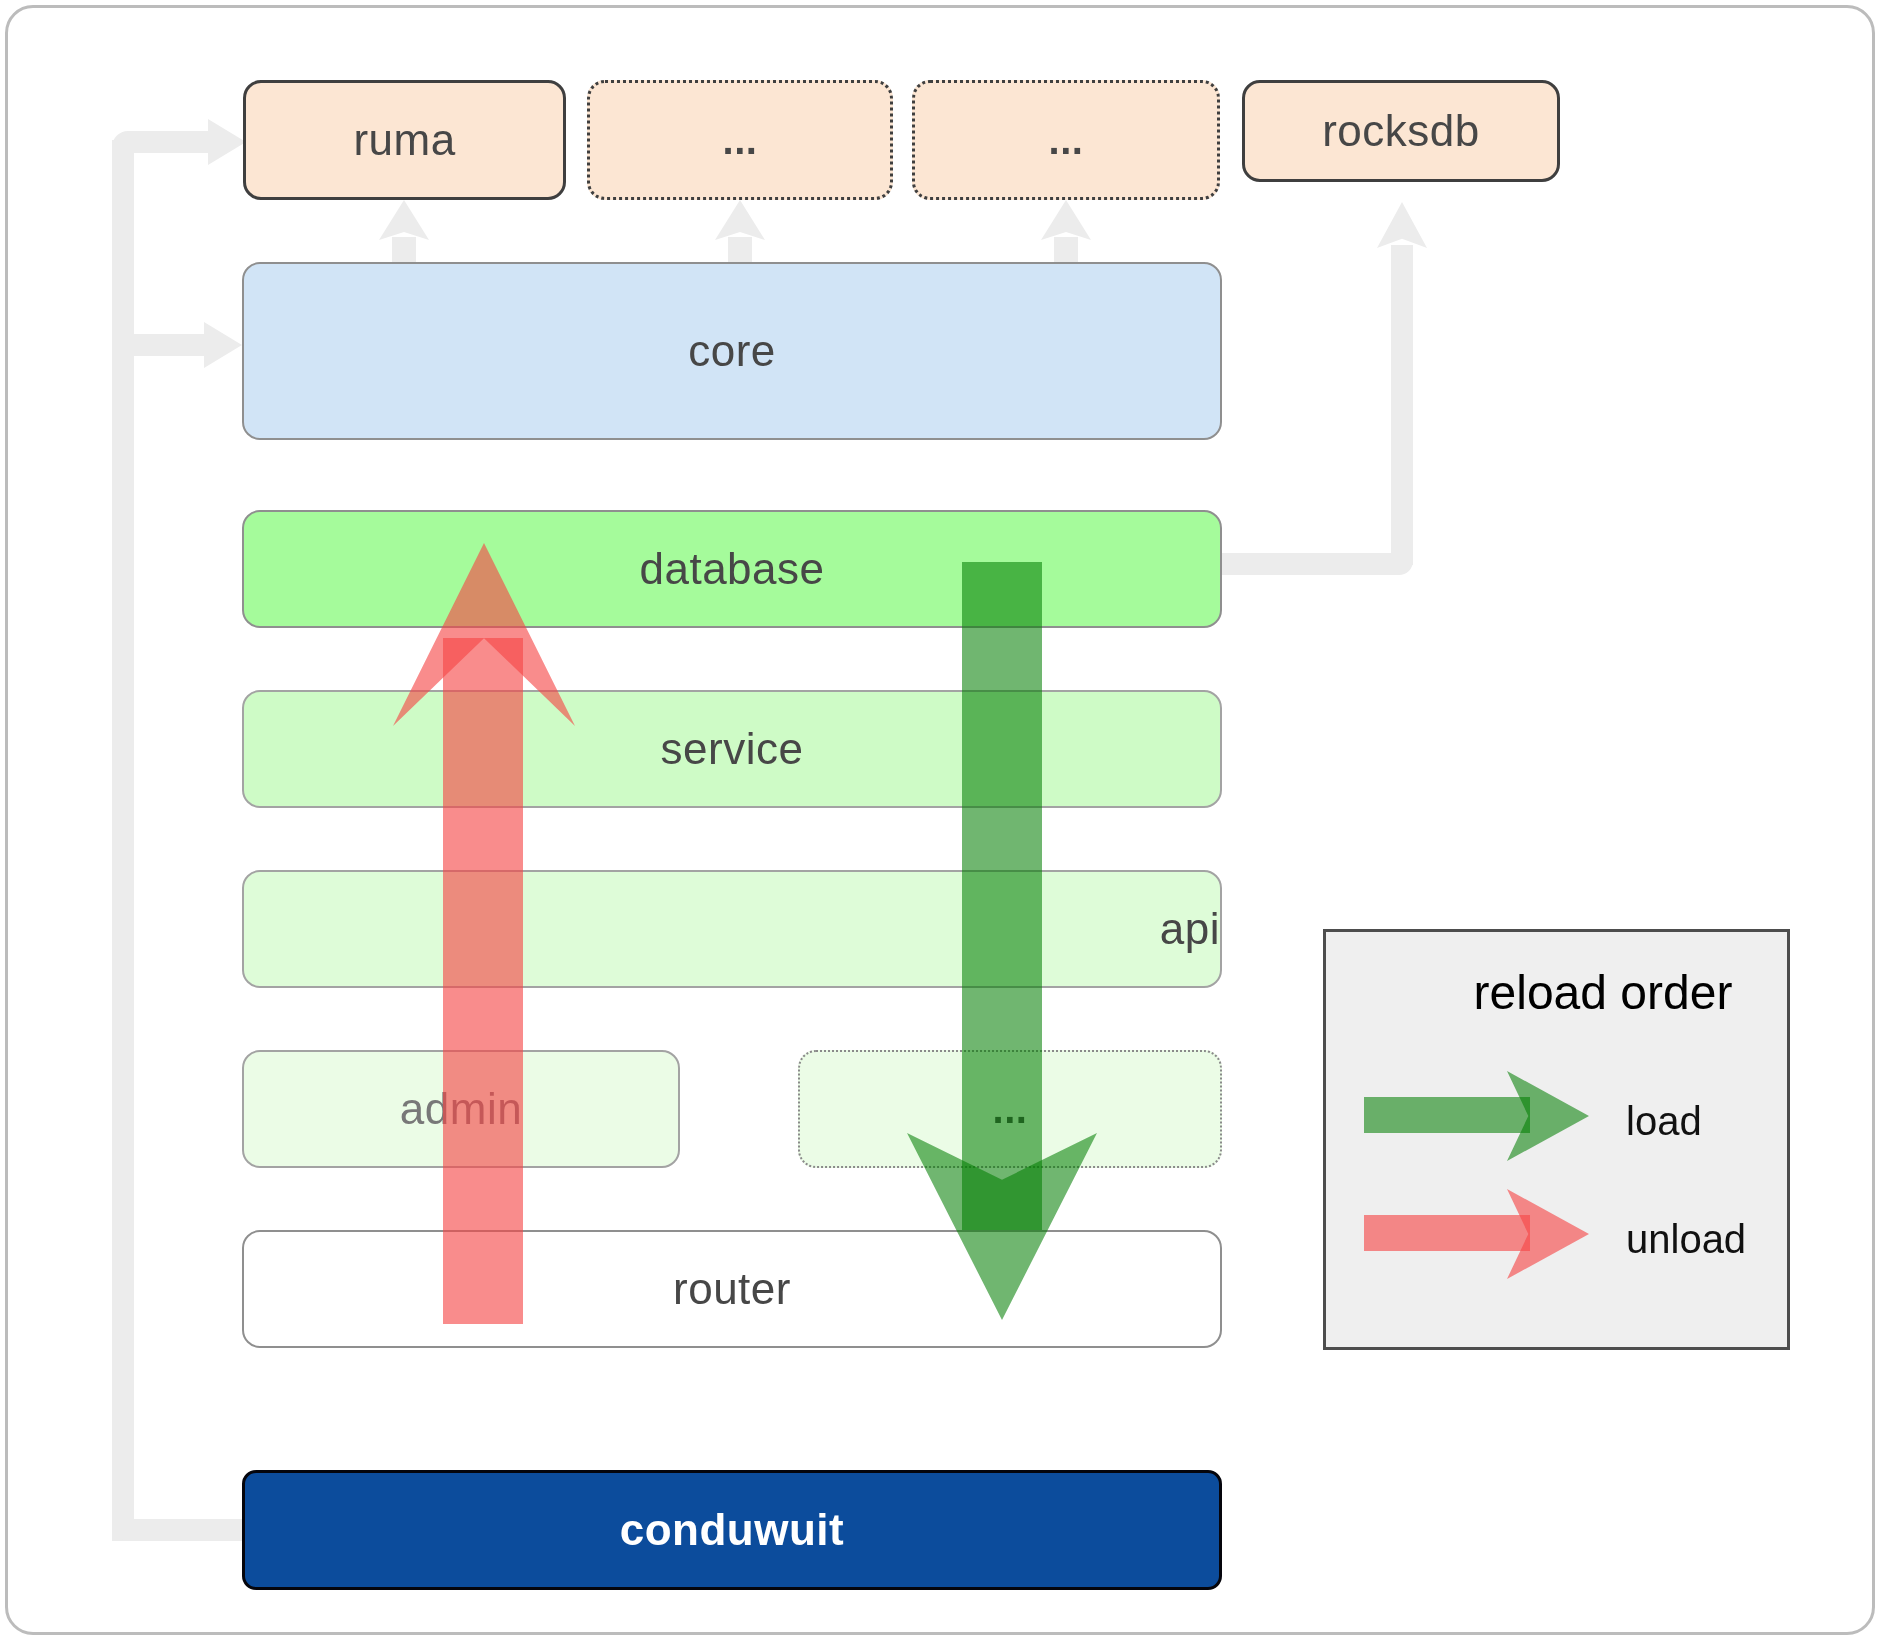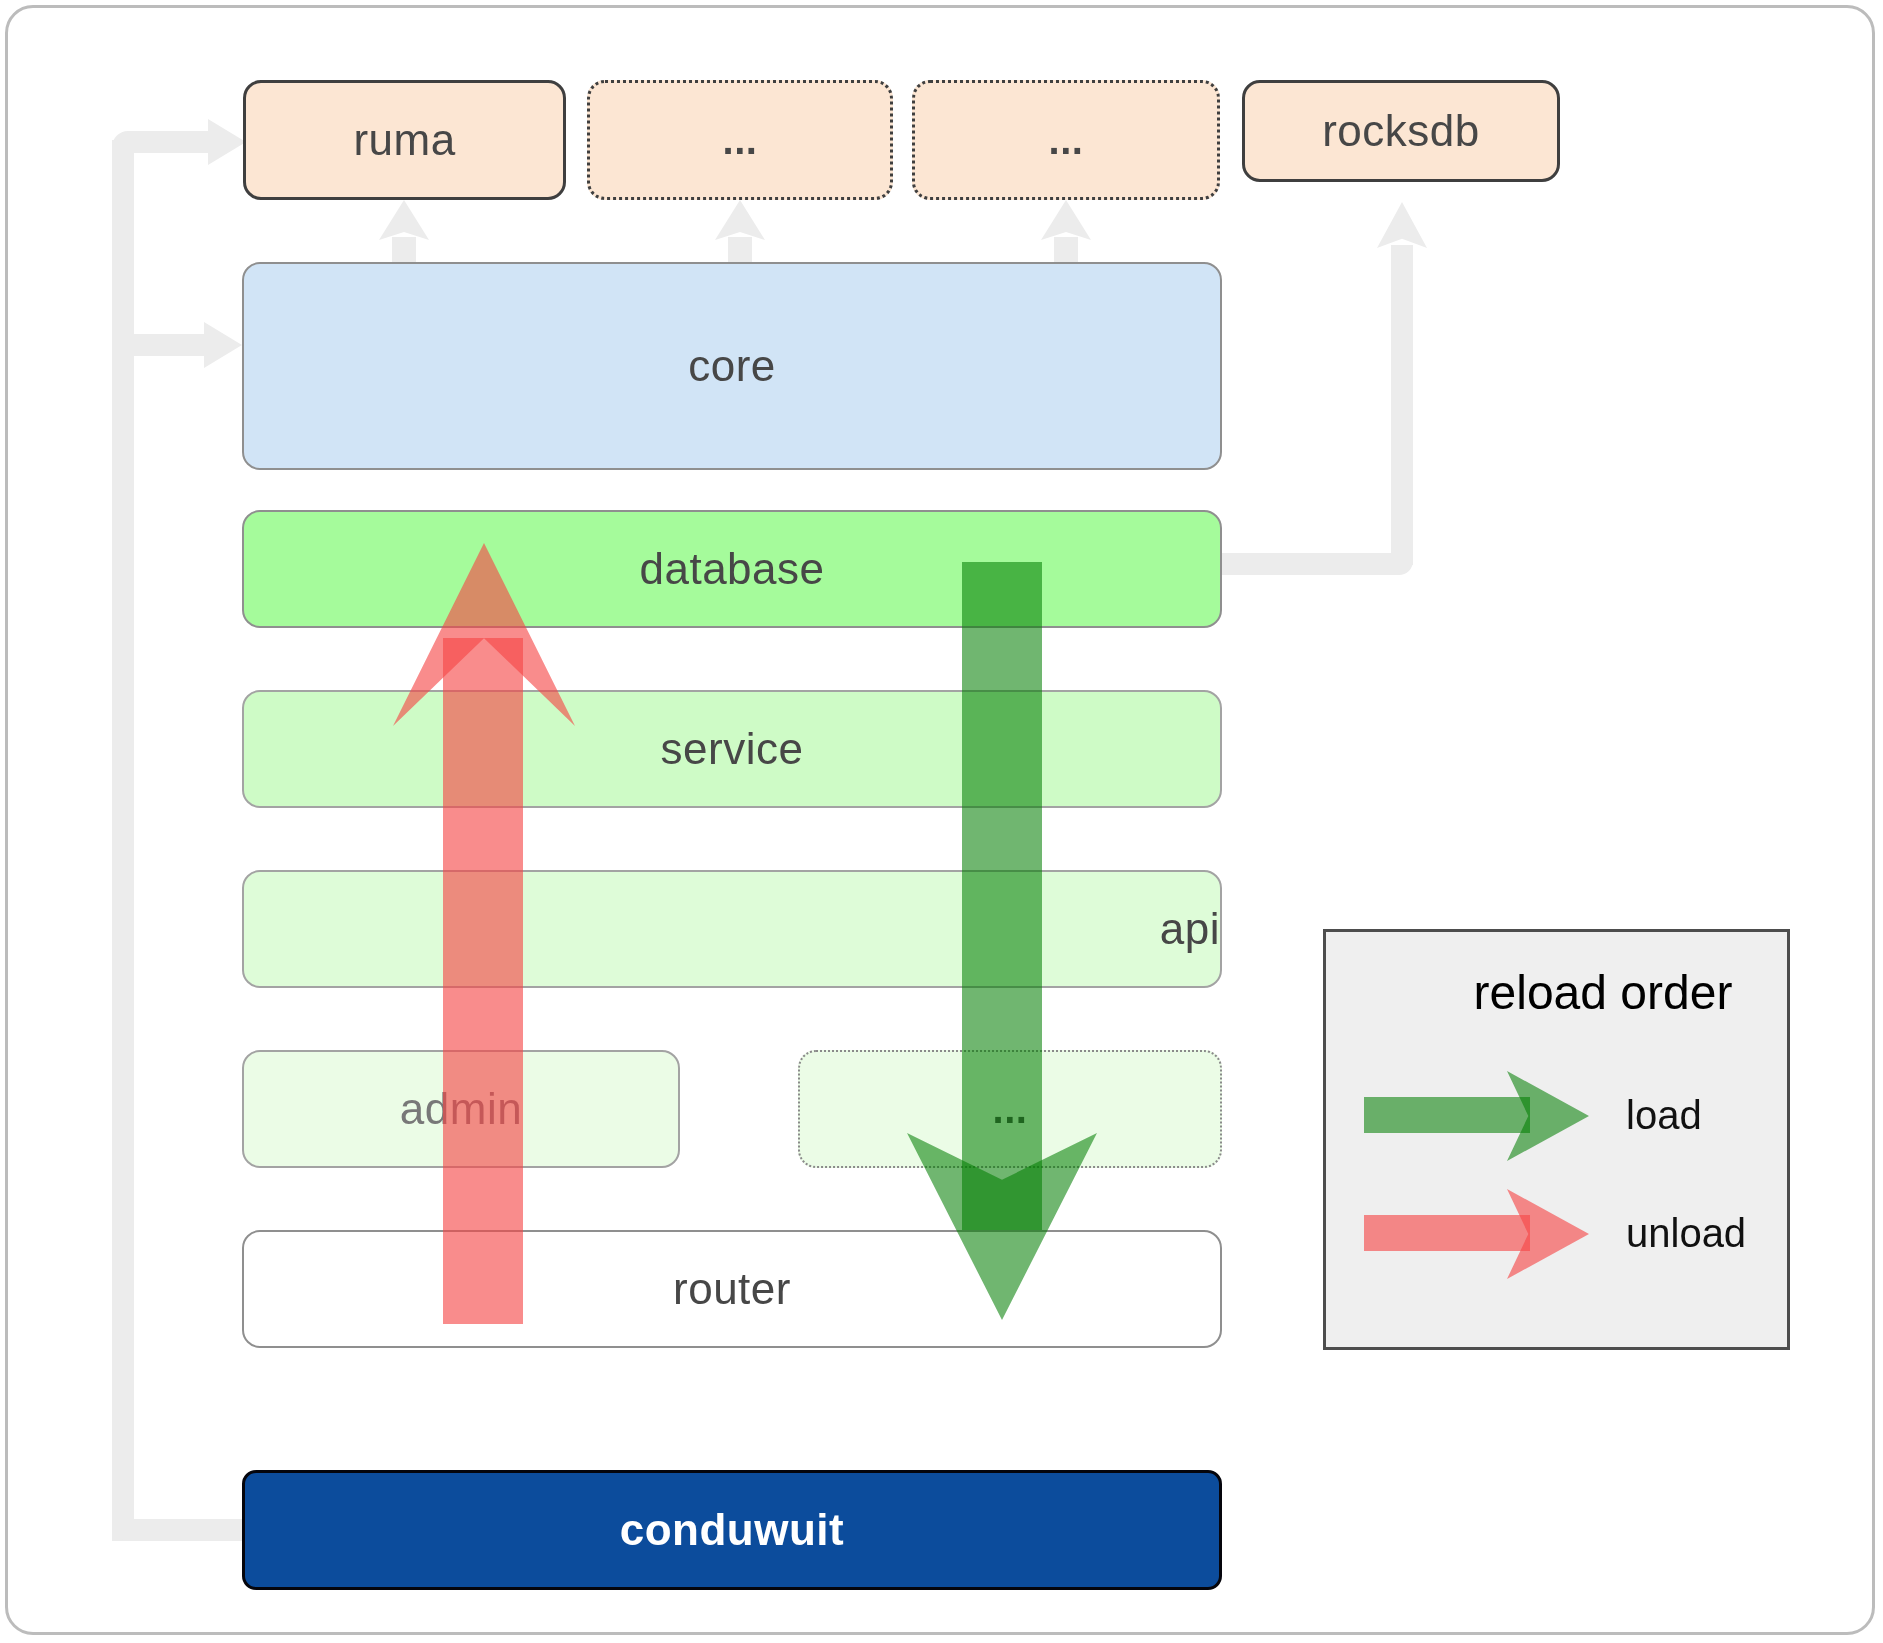--- a/index.html
+++ b/index.html
@@ -41,21 +41,21 @@
   
   .red-fill{background:rgba(246,70,70,0.62);}
   .green-fill{background:rgba(0,125,0,0.56);}
   .dart-up{clip-path:polygon(50% 0%,100% 100%,50% 52%,0% 100%);}
   .dart-down{clip-path:polygon(0% 0%,50% 25%,100% 0%,50% 100%);}
   .dart-right{clip-path:polygon(0% 0%,100% 50%,0% 100%,26% 50%);}
 
   
   .legend{left:1323px;top:929px;width:467px;height:421px;background:#efefef;border:3px solid #4d4d4d;}
   .legend-title{left:1323px;top:965px;width:560px;text-align:center;font-size:48px;color:#000000;}
-  .legend-label{font-size:40px;color:#111111;display:flex;align-items:center;}
+  .legend-label{font-size:40px;color:#111111;display:flex;align-items:flex-end;}
 </style>
 </head>
 <body>
 
 <div class="abs frame"></div>
 
 <div class="abs gray" style="left:112px;top:140px;width:22px;height:1401px;"></div>
 <div class="abs gray" style="left:112px;top:131px;width:96px;height:22px;border-top-left-radius:16px;"></div>
 <div class="abs gray tri-right" style="left:208px;top:119px;width:38px;height:46px;"></div>
 <div class="abs gray" style="left:112px;top:334px;width:92px;height:22px;"></div>
@@ -79,21 +79,21 @@
 <div class="abs box peach b-dotted-dark" style="left:587px;top:80px;width:306px;height:120px;">
   <span class="dots">...</span>
 </div>
 <div class="abs box peach b-dotted-dark" style="left:912px;top:80px;width:308px;height:120px;">
   <span class="dots">...</span>
 </div>
 <div class="abs box peach b-solid-dark" style="left:1242px;top:80px;width:318px;height:102px;">
   <span>rocksdb</span>
 </div>
 
-<div class="abs box blue b-gray" style="left:242px;top:262px;width:980px;height:208px;">
+<div class="abs box blue b-gray" style="left:242px;top:262px;width:980px;height:178px;">
   <span>core</span>
 </div>
 <div class="abs box green1 b-gray" style="left:242px;top:510px;width:980px;height:118px;">
   <span>database</span>
 </div>
 <div class="abs box green2 b-gray-thin" style="left:242px;top:690px;width:980px;height:118px;">
   <span>service</span>
 </div>
 <div class="abs box green3 b-gray-thin" style="left:242px;top:870px;width:980px;height:118px;">
   <span>api</span>

